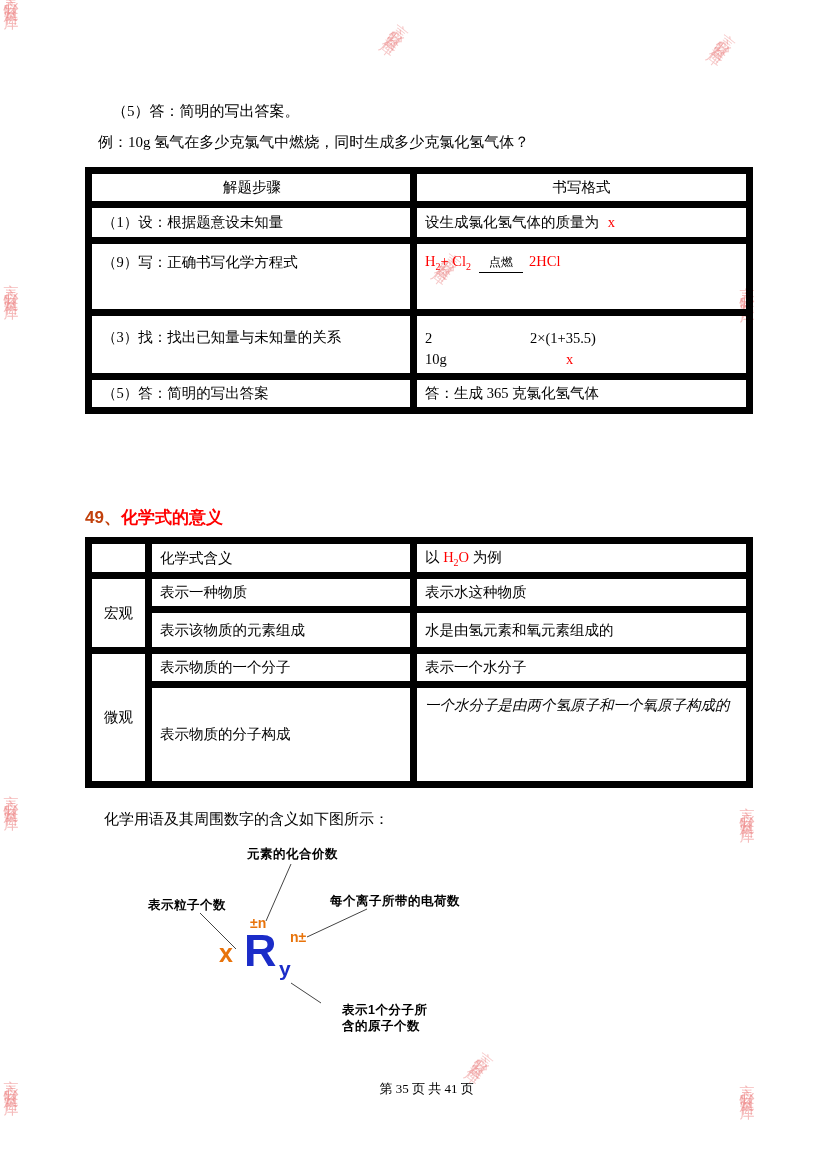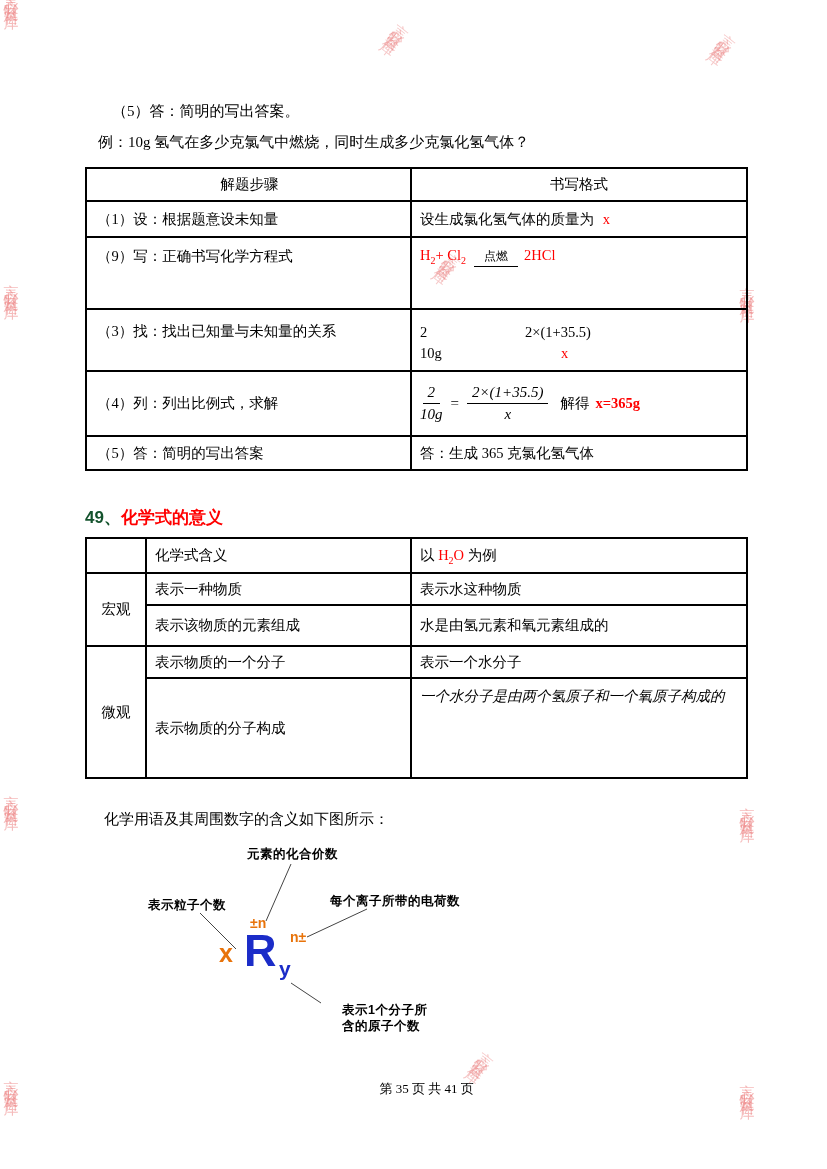--- a/index.html
+++ b/index.html
@@ -18,21 +18,21 @@
     white-space:nowrap;
   }
   .wm.diag { transform:rotate(38deg); color:rgba(236,130,130,0.45); }
 
   
   .line-answer { position:absolute; left:112px; top:102px; font-size:15px; }
   .line-example { position:absolute; left:98px; top:133px; font-size:15px; }
 
   
   table { border-collapse:collapse; table-layout:fixed; }
-  td { border:2px solid #000000; font-size:14.5px; padding:4px 8px; vertical-align:middle; }
+  td { border:7px solid #000000; font-size:14.5px; padding:4px 8px; vertical-align:middle; }
   .t1 { position:absolute; left:85px; top:167px; width:661px; }
   .t1 .hdr td { height:33px; text-align:center; }
   .t1 .r1 td { height:36px; }
   .t1 .r2 td { height:72px; vertical-align:top; padding-top:9px; }
   .t1 .r3 td { height:62px; vertical-align:top; padding-top:12px; }
   .t1 .r4 td { height:65px; }
   .t1 .r5 td { height:34px; }
   .t1 td:first-child { padding-left:10px; }
 
   .red { color:#ff0000; }
@@ -48,21 +48,21 @@
   .ratio-wrap { display:flex; align-items:center; }
   .frac { display:inline-flex; flex-direction:column; align-items:center; font-style:italic; font-size:15px; line-height:19px; }
   .frac .num { border-bottom:1px solid #000; padding:0 5px 1px; }
   .frac .den { padding-top:1px; }
   .eqsign { margin:0 8px; font-size:15px; }
   .solve-label { margin-left:12px; }
   .solve-val { margin-left:6px; font-weight:bold; }
 
   
   .sec-heading { position:absolute; left:85px; top:506px; font-size:17px; font-weight:bold; font-family:"Liberation Sans", sans-serif; }
-  .sec-heading .num { color:#14532d; }
+  .sec-heading .num { color:#c2410c; }
   .sec-heading .ttl { color:#ff0000; }
 
   .t2 { position:absolute; left:85px; top:537px; width:661px; }
   .t2 .hdr td { height:35px; }
   .t2 .r1 td { height:32px; }
   .t2 .r2 td { height:41px; }
   .t2 .r3 td { height:32px; }
   .t2 .r4 td { height:100px; }
   .t2 .grp { text-align:center; padding:0; }
   .t2 .r4 .topalign { vertical-align:top; padding-top:8px;font-style:italic; }
@@ -126,38 +126,20 @@
       <td>（9）写：正确书写化学方程式</td>
       <td class="eq-cell">
         <span class="red"><span>H</span><sub>2</sub><span>+</span> <span>Cl</span><sub>2</sub></span><span class="ignite">点燃</span><span class="red">2HCl</span>
       </td>
     </tr>
     <tr class="r3">
       <td>（3）找：找出已知量与未知量的关系</td>
       <td>
         <div class="find-line"><span class="fa">2</span><span>2×(1+35.5)</span></div>
         <div class="find-line"><span class="fa">10g</span><span class="red fx">x</span></div>
-      </td>
-    </tr>
-    <tr class="r4">
-      <td>（4）列：列出比例式，求解</td>
-      <td>
-        <div class="ratio-wrap">
-          <span class="frac">
-                <span class="num">2</span>
-                <span class="den">10g</span>
-              </span>
-          <span class="eqsign">=</span>
-          <span class="frac">
-                <span class="num">2×(1+35.5)</span>
-                <span class="den">x</span>
-              </span>
-          <span class="solve-label">解得</span>
-          <span class="red solve-val"><span>x=365</span><span>g</span></span>
-        </div>
       </td>
     </tr>
     <tr class="r5">
       <td>（5）答：简明的写出答案</td>
       <td>答：生成 365 克氯化氢气体</td>
     </tr>
   </tbody>
     </table>
 
   <div class="sec-heading">

